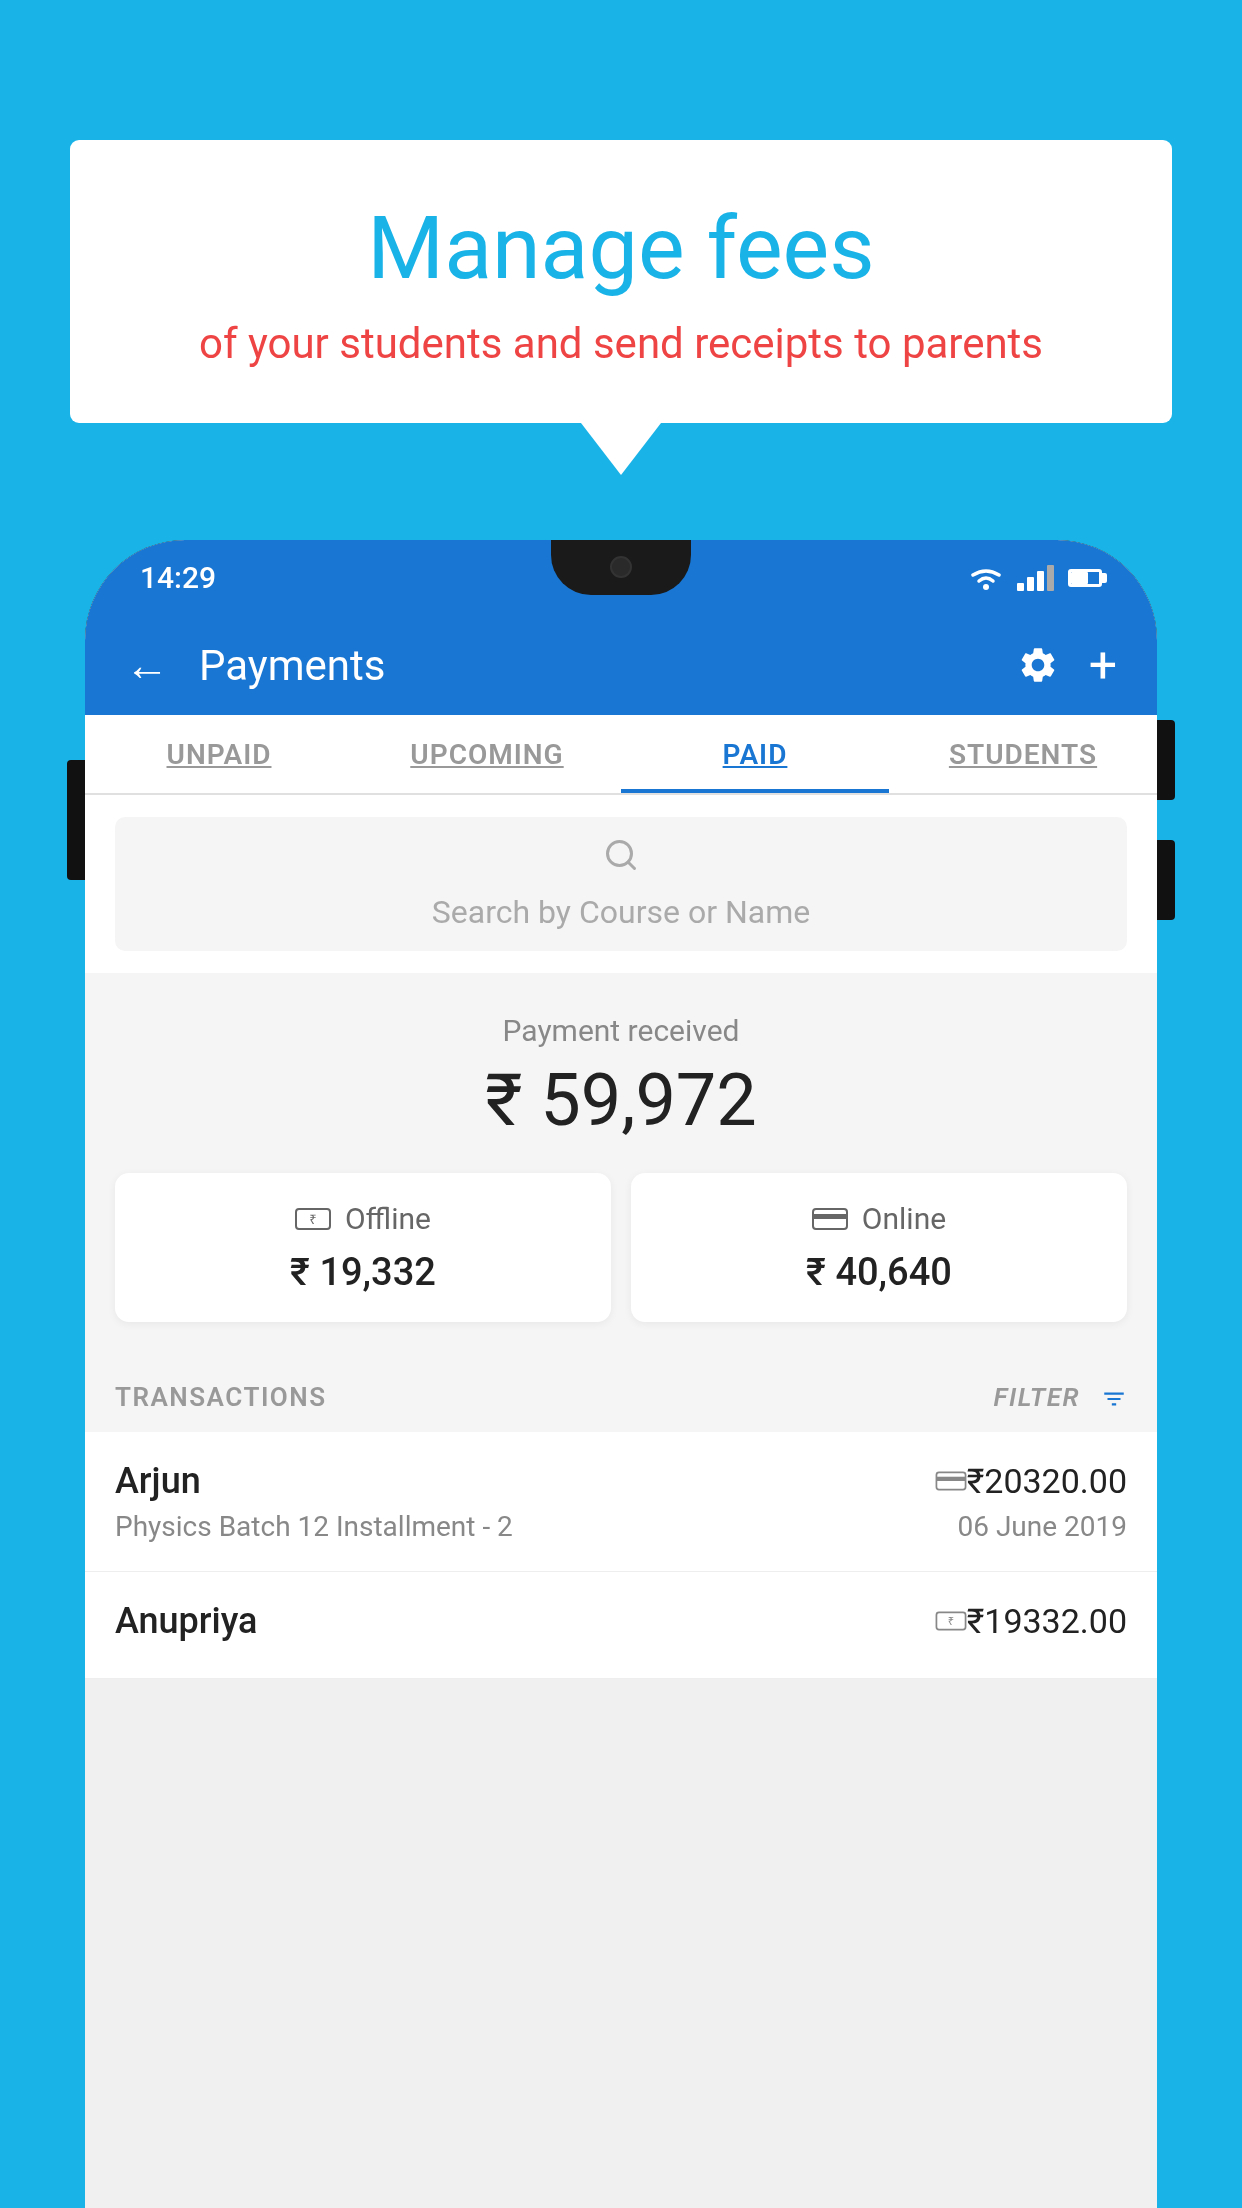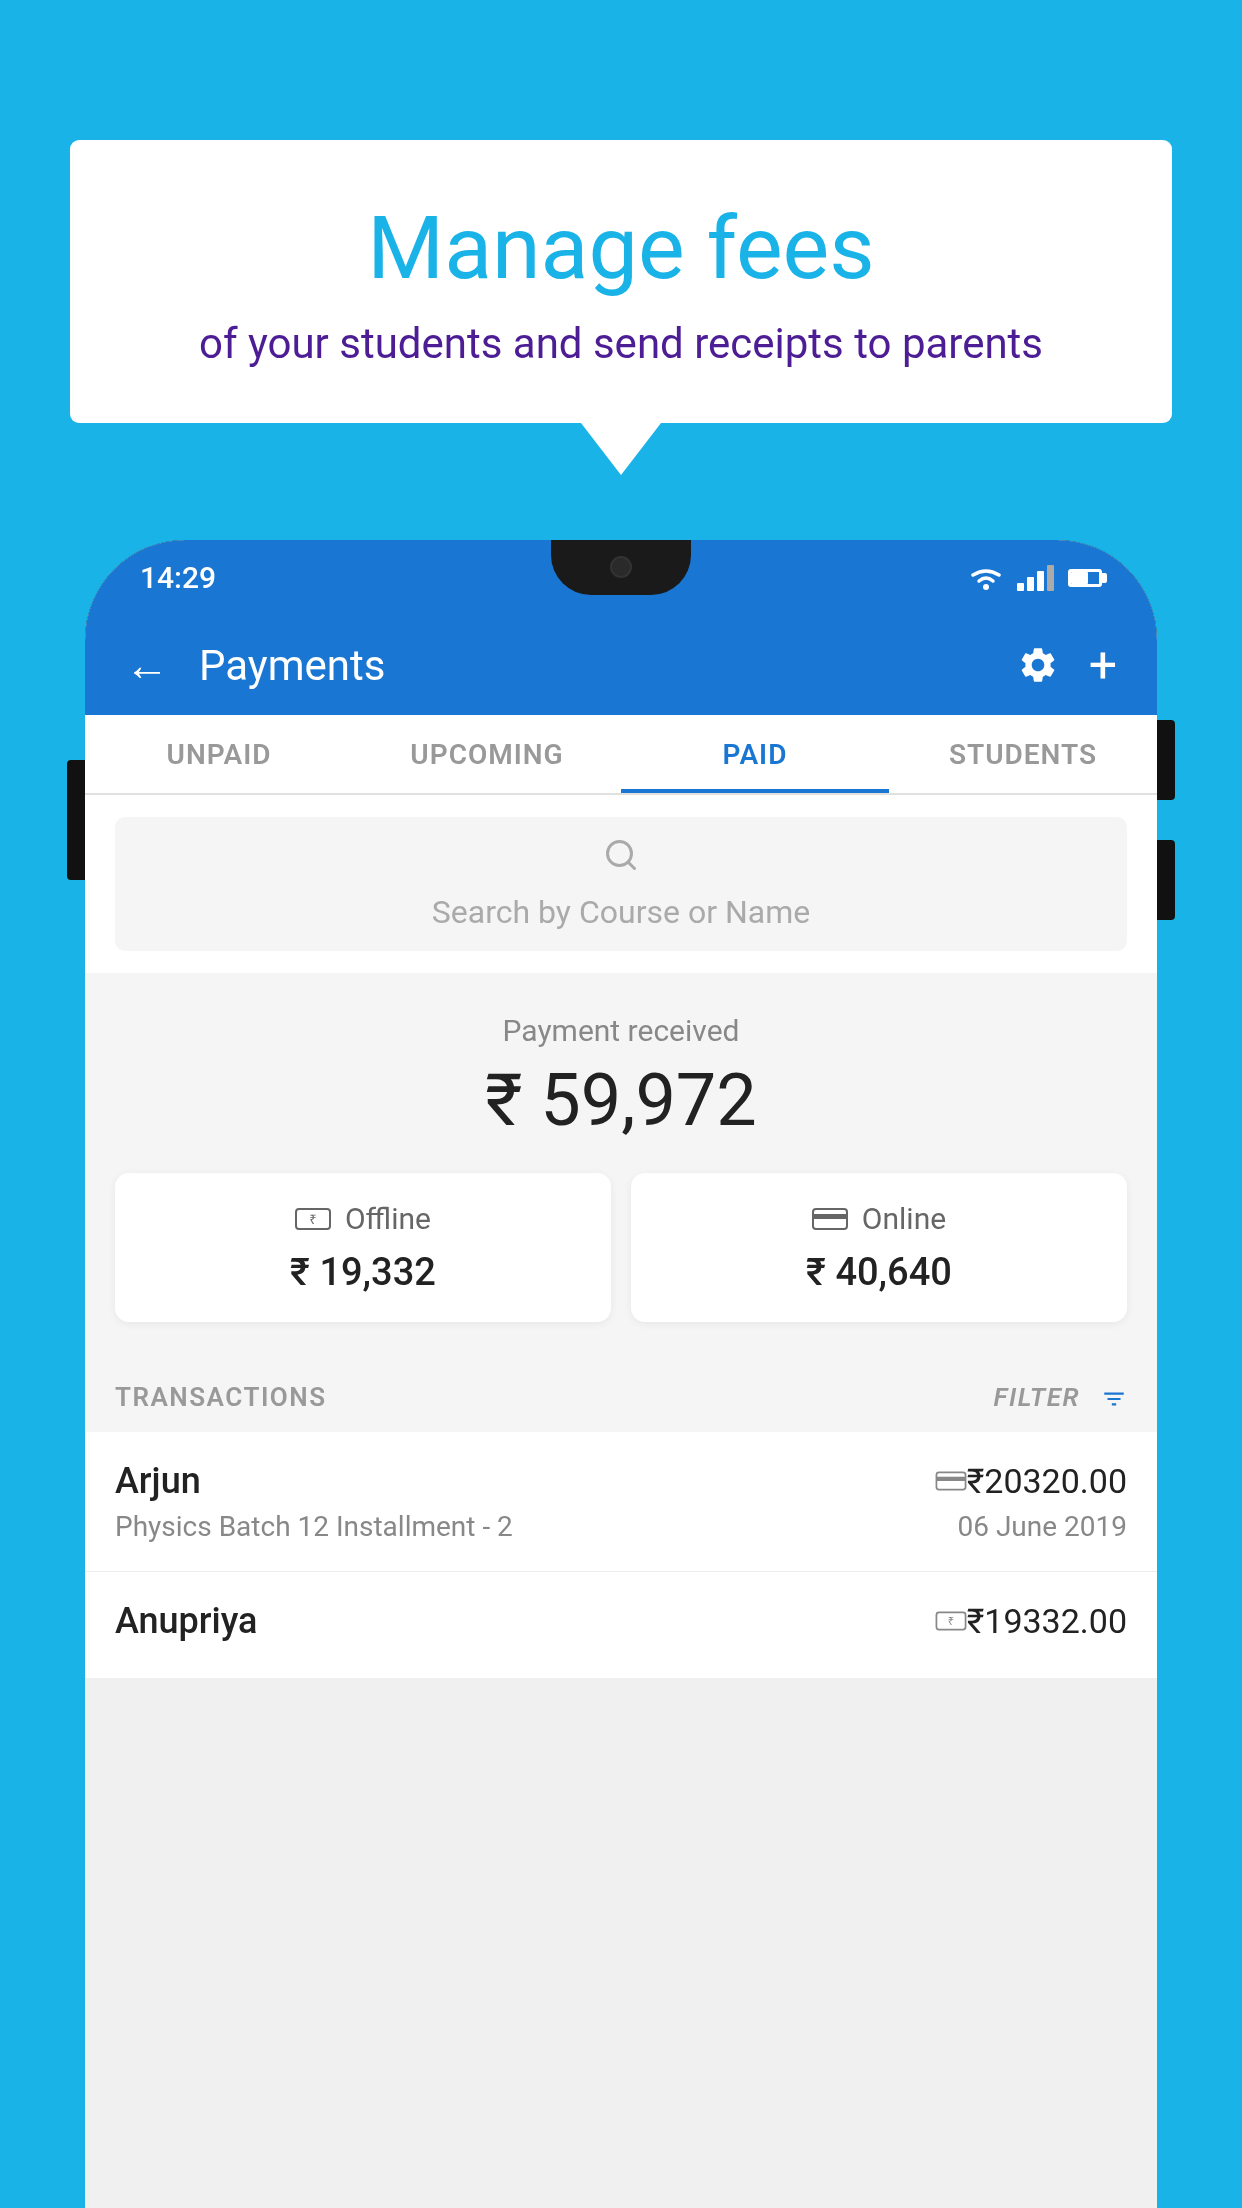--- a/index.html
+++ b/index.html
@@ -39,21 +39,21 @@
     }
     .bubble-title {
       font-size: 88px;
       color: #1ab3e8;
       font-weight: 400;
       line-height: 1.1;
       margin-bottom: 22px;
     }
     .bubble-subtitle {
       font-size: 42px;
-      color: #4c1d95;
+      color: #ef4444;
       font-weight: 400;
     }
 
     
     .phone-container {
       position: absolute;
       top: 540px;
       left: 85px;
       right: 85px;
       bottom: 0;
@@ -221,20 +221,21 @@
       flex: 1;
       display: flex;
       align-items: center;
       justify-content: center;
       font-size: 28px;
       font-weight: 600;
       color: #999;
       letter-spacing: 1px;
       cursor: pointer;
       position: relative;
+      text-decoration: underline;
     }
     .tab-item.active {
       color: #1976d2;
     }
     .tab-item.active::after {
       content: '';
       position: absolute;
       bottom: 0;
       left: 0;
       right: 0;

